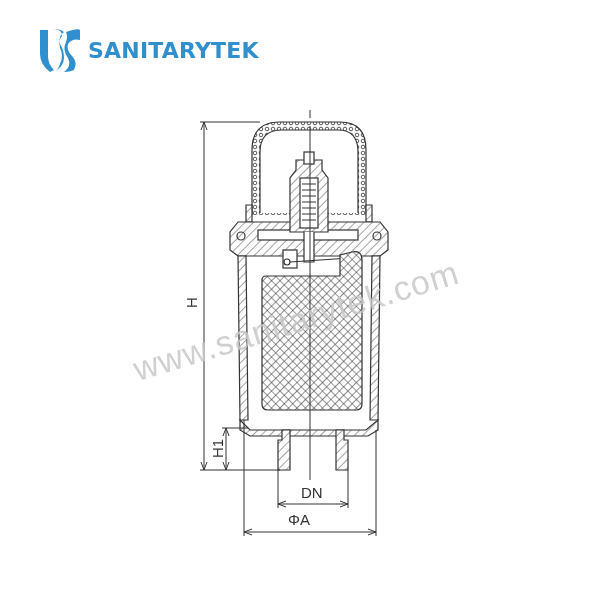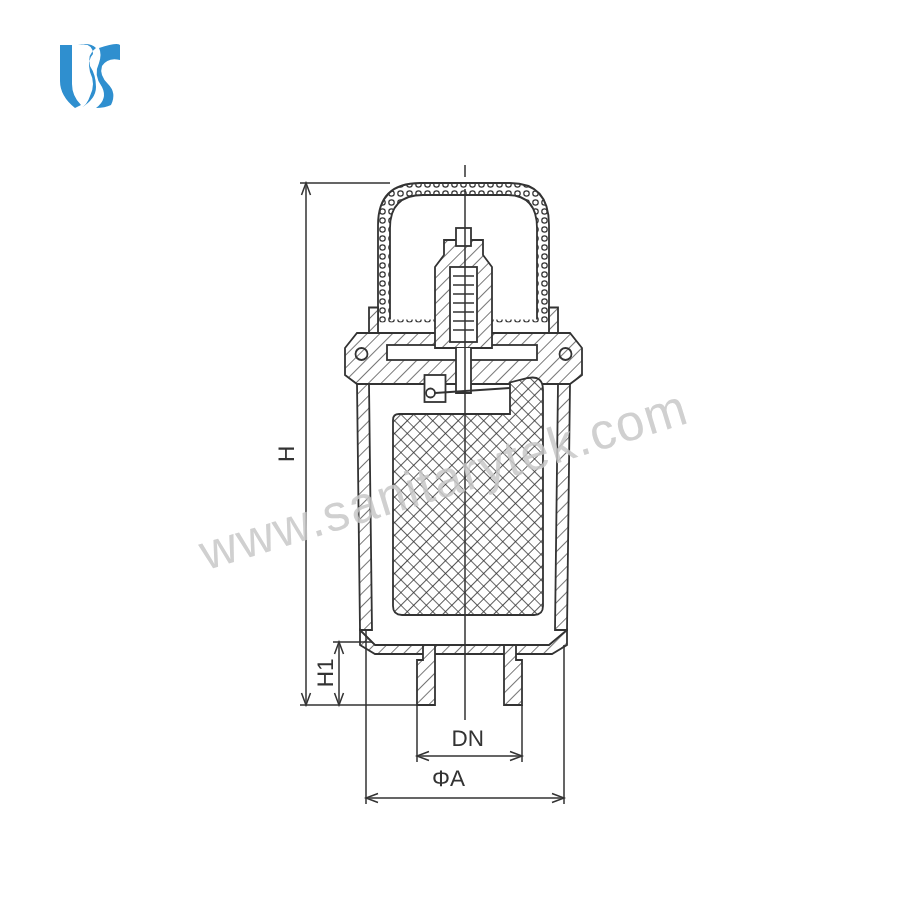--- a/index.html
+++ b/index.html
@@ -13,20 +13,21 @@
 </style>
 </head>
 <body>
 
 <div class="logo">
   <svg class="logo-mark" viewBox="0 0 44 48">
     <path d="M2 4 L10 4 L10 30 Q10 38 16 44 L12 46 Q2 38 2 28 Z" fill="#2f8fcf"></path>
     <path d="M14 4 Q24 2 24 10 Q20 14 22 22 Q26 30 22 38 Q20 44 16 46 Q26 40 26 32 Q26 24 22 18 Q20 10 26 6 Q22 2 14 4 Z" fill="#2f8fcf"></path>
     <path d="M28 6 Q40 2 42 4 L42 14 Q34 12 30 18 Q28 24 34 30 Q40 36 36 44 Q32 46 26 46 Q34 40 30 32 Q24 24 28 16 Q30 10 28 6 Z" fill="#2f8fcf"></path>
   </svg>
+  <span class="logo-text">SANITARYTEK</span>
 </div>
 
 <svg class="drawing" viewBox="0 0 600 600">
   <defs>
     <pattern id="mesh" width="6" height="6" patternUnits="userSpaceOnUse" patternTransform="rotate(45)">
       <rect width="6" height="6" fill="#ffffff"></rect>
       <path d="M0 0 L6 0 M0 0 L0 6" stroke="#333" stroke-width="1.1"></path>
     </pattern>
     <pattern id="hatch" width="6" height="6" patternUnits="userSpaceOnUse" patternTransform="rotate(45)">
       <rect width="6" height="6" fill="#ffffff"></rect>

